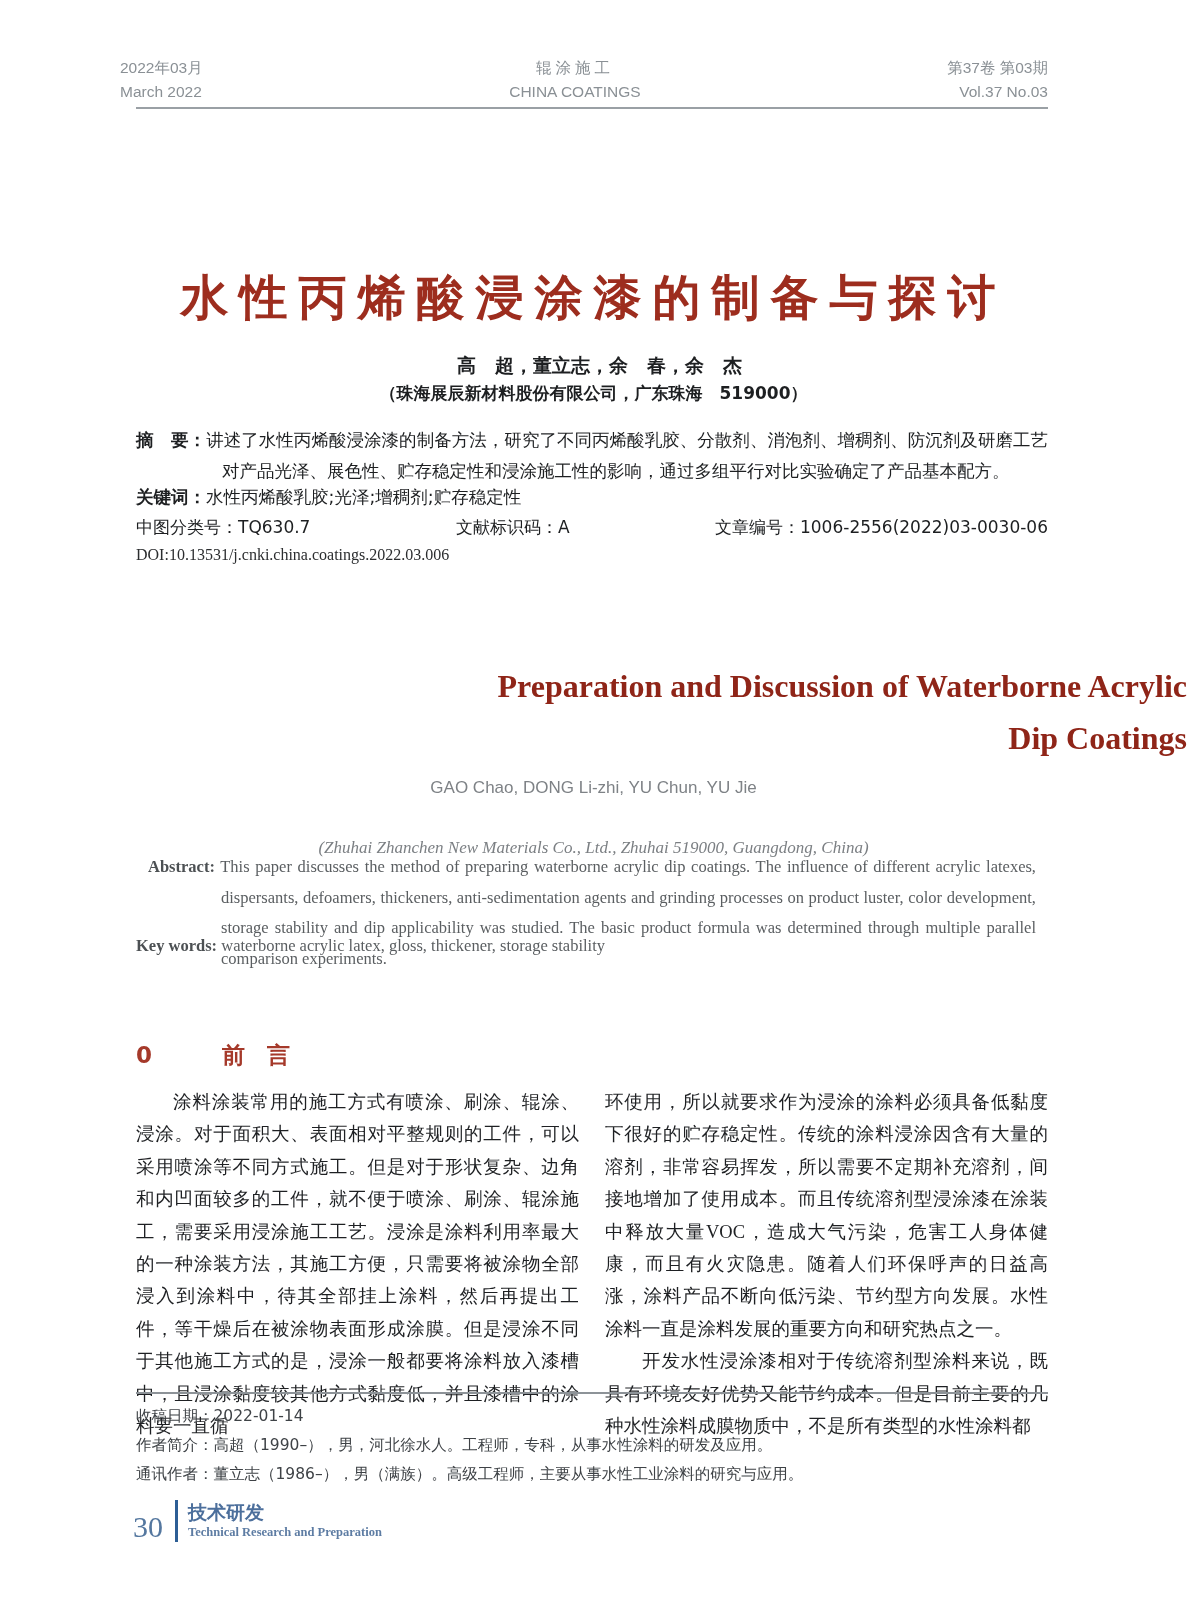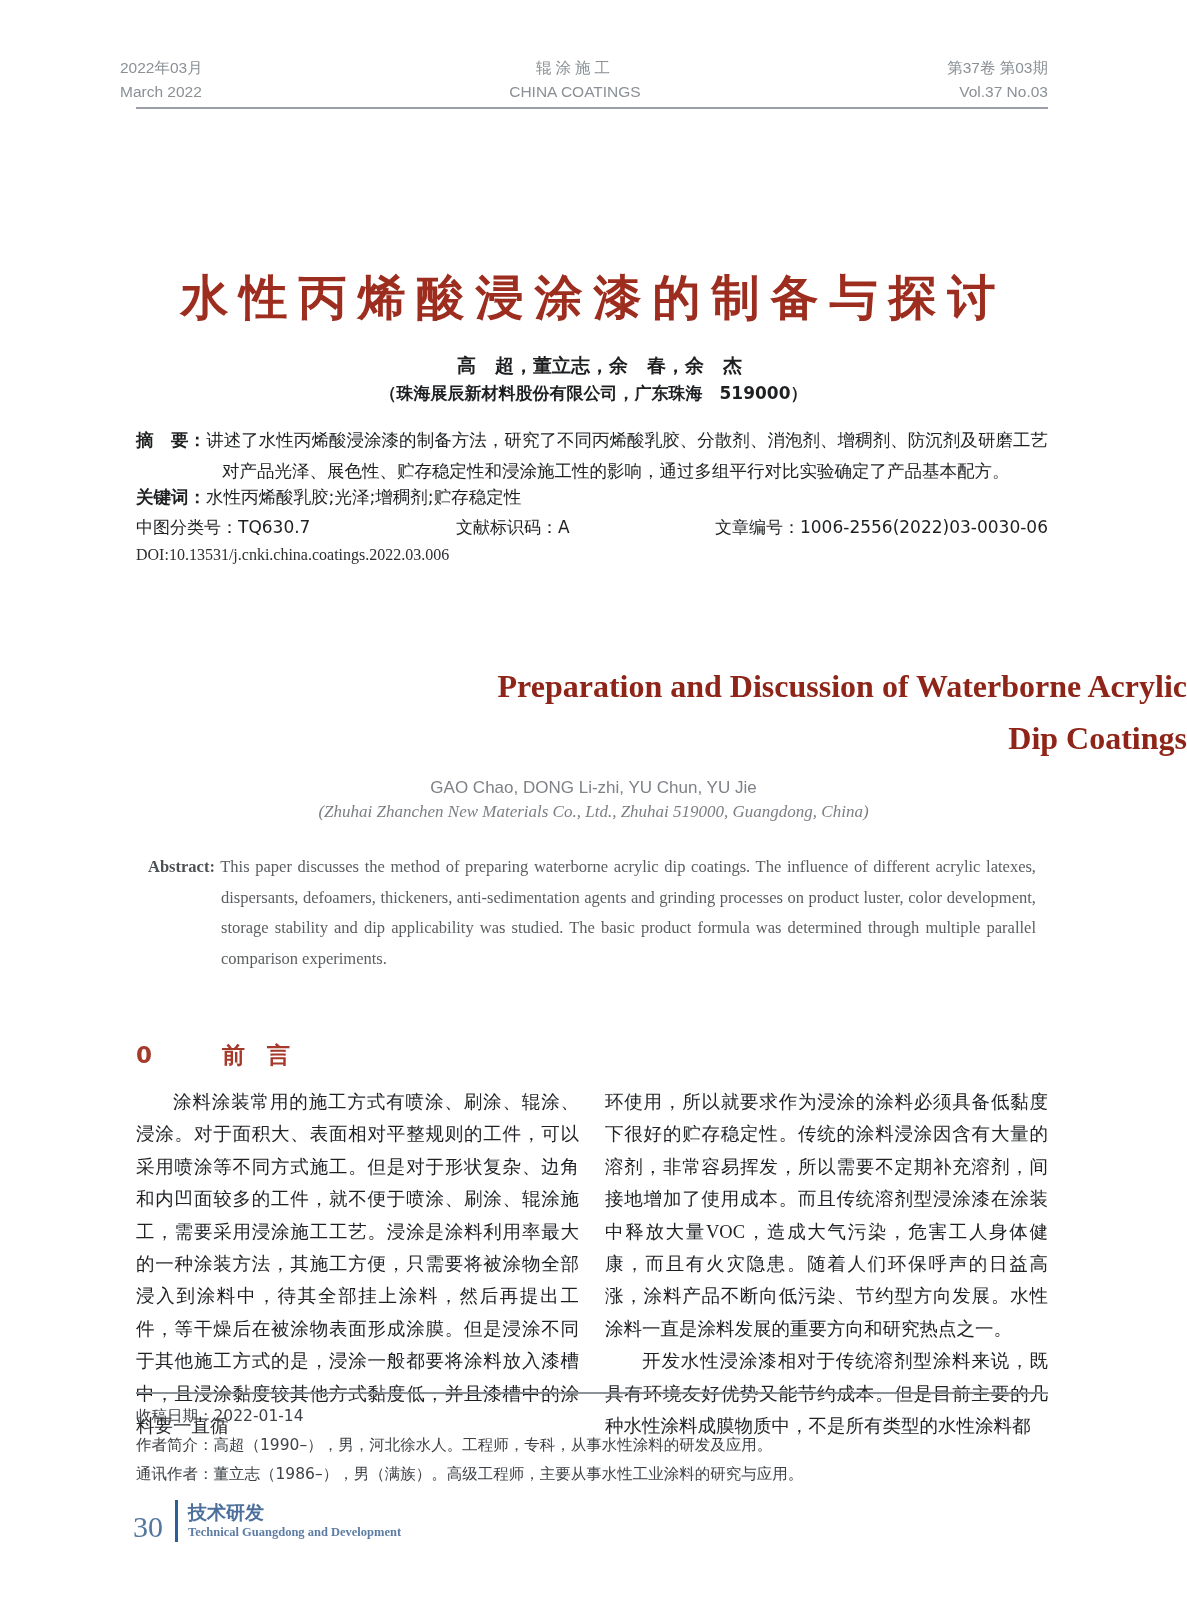--- a/index.html
+++ b/index.html
@@ -76,21 +76,21 @@
     font-weight:bold; font-size:32px; line-height:52px;
     color:#8f2518;
   }
   .authors-en {
     position:absolute; left:0; right:0; top:778px;
     text-align:center;
     font-family:"Liberation Sans","DejaVu Sans",sans-serif;
     font-size:17px; color:#7e8286;
   }
   .affil-en {
-    position:absolute; left:0; right:0; top:802px;
+    position:absolute; left:0; right:0; top:838px;
     text-align:center;
     font-family:"Liberation Serif","DejaVu Serif",serif;
     font-style:italic; font-size:17px; color:#7b7f83;
   }
   
   .abstract-en {
     position:absolute; left:136px; right:139px; top:840px;
     font-family:"Liberation Serif","DejaVu Serif",serif;
     font-size:16.5px; line-height:30.5px; color:#5a5e61;
     text-align:justify; padding-left:73px; text-indent:-73px;
@@ -195,20 +195,24 @@
     <div>Preparation and Discussion of Waterborne Acrylic</div>
     <div>Dip Coatings</div>
   </div>
   <div class="authors-en">GAO Chao, DONG Li-zhi, YU Chun, YU Jie</div>
   <div class="affil-en">(Zhuhai Zhanchen New Materials Co., Ltd., Zhuhai 519000, Guangdong, China)</div>
 
   <p class="abstract-en" style="margin:12px;">
     <span class="lbl">Abstract:</span>
     <span>This paper discusses the method of preparing waterborne acrylic dip coatings. The influence of different acrylic latexes, dispersants, defoamers, thickeners, anti-sedimentation agents and grinding processes on product luster, color development, storage stability and dip applicability was studied. The basic product formula was determined through multiple parallel comparison experiments.</span>
   </p>
+  <p class="kw-en" style="margin:0;">
+    <span class="lbl">Key words:</span>
+    <span>waterborne acrylic latex, gloss, thickener, storage stability</span>
+  </p>
 
   <div class="section-head">
     <span class="num">0</span><span class="ttl">前言</span>
   </div>
 
   <div class="columns">
     <div class="col">
       <p class="indent">涂料涂装常用的施工方式有喷涂、刷涂、辊涂、浸涂。对于面积大、表面相对平整规则的工件，可以采用喷涂等不同方式施工。但是对于形状复杂、边角和内凹面较多的工件，就不便于喷涂、刷涂、辊涂施工，需要采用浸涂施工工艺。浸涂是涂料利用率最大的一种涂装方法，其施工方便，只需要将被涂物全部浸入到涂料中，待其全部挂上涂料，然后再提出工件，等干燥后在被涂物表面形成涂膜。但是浸涂不同于其他施工方式的是，浸涂一般都要将涂料放入漆槽中，且浸涂黏度较其他方式黏度低，并且漆槽中的涂料要一直循</p>
     </div>
     <div class="col">
@@ -222,17 +226,17 @@
     <div>收稿日期：2022-01-14</div>
     <div>作者简介：高超（1990–），男，河北徐水人。工程师，专科，从事水性涂料的研发及应用。</div>
     <div>通讯作者：董立志（1986–），男（满族）。高级工程师，主要从事水性工业涂料的研究与应用。</div>
   </div>
 
   <div class="page-footer">
     <span class="page-num">30</span>
     <span class="footer-bar"></span>
     <span class="footer-col">
       <div class="cn">技术研发</div>
-      <div class="en">Technical Guangdong and Development</div>
+      <div class="en">Technical Research and Preparation</div>
     </span>
   </div>
 
 </div>
 
 </body></html>

